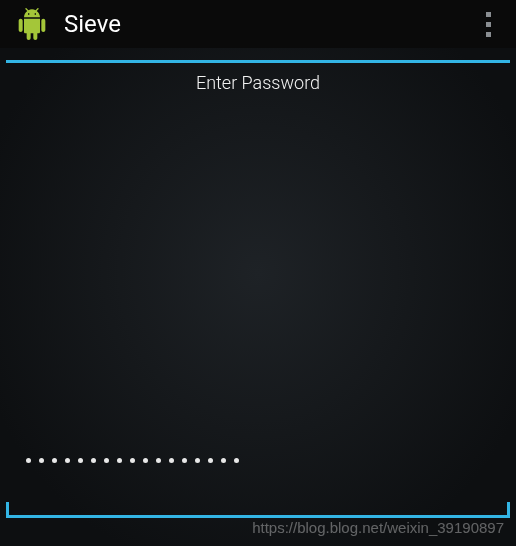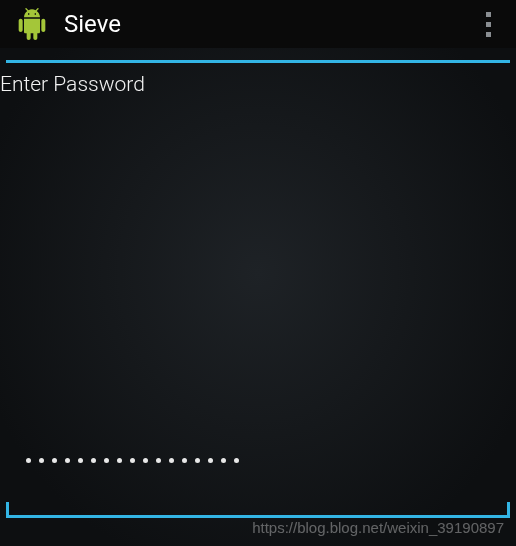--- a/index.html
+++ b/index.html
@@ -76,22 +76,22 @@
     .frame-right-tick {
       position: absolute;
       right: 0; bottom: 0;
       width: 3px; height: 16px;
       background: #33b5e5;
     }
     .prompt-label {
       position: absolute;
       left: 0; right: 0;
       top: 72px;
-      text-align: left;
-      font-size: 21px;
+      text-align: center;
+      font-size: 18px;
       color: #f2f2f2;
       font-weight: 300;
     }
     .dots-display {
       position: absolute;
       left: 26px;
       top: 458px;
       display: flex;
       gap: 8px;
     }

